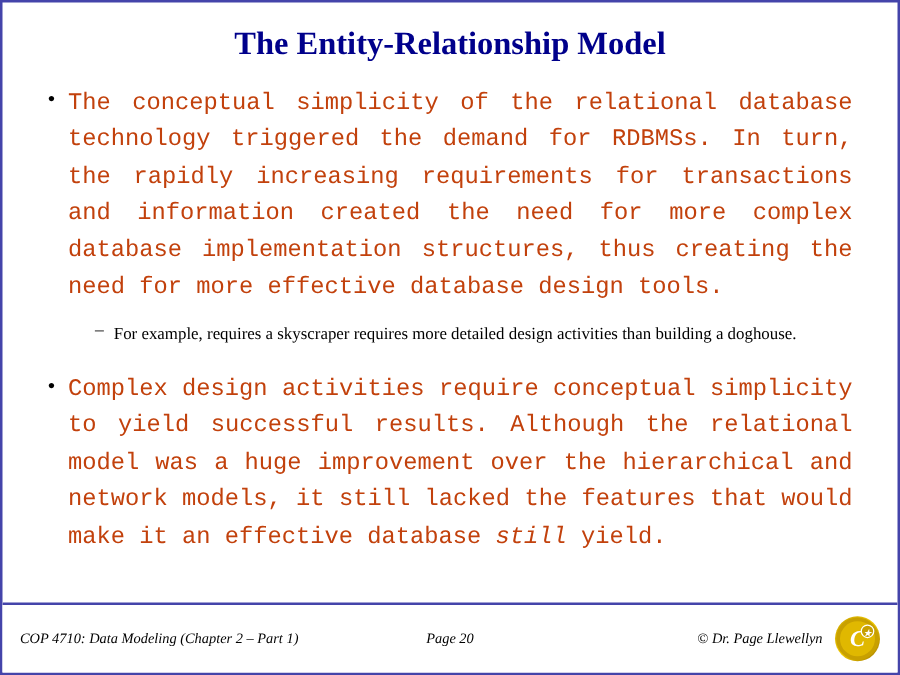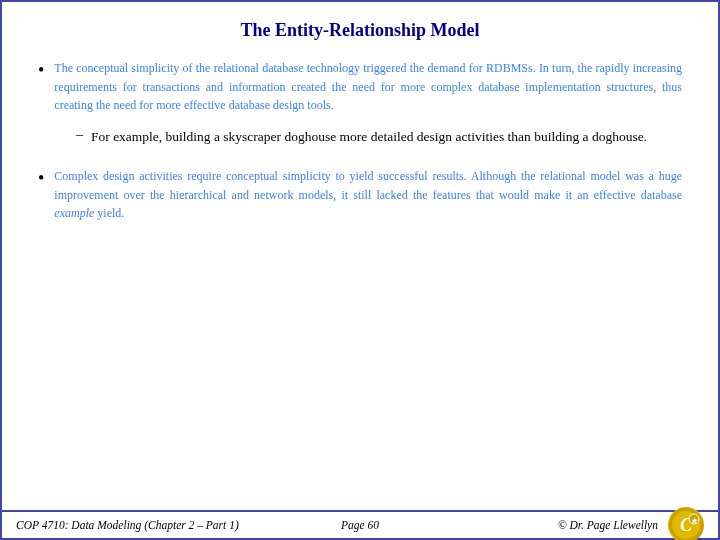--- a/index.html
+++ b/index.html
@@ -24,21 +24,21 @@
 
     .slide-content {
       flex: 1;
       padding: 18px 36px 10px 36px;
       display: flex;
       flex-direction: column;
     }
 
     .slide-title {
       text-align: center;
-      font-size: 18px;
+      font-size: 26px;
       font-weight: bold;
       color: #00008B;
       margin-bottom: 18px;
       font-family: "Times New Roman", Times, serif;
     }
 
     .bullet-section {
       margin-bottom: 14px;
     }
 
@@ -50,24 +50,25 @@
 
     .bullet-dot {
       font-size: 18px;
       margin-right: 10px;
       margin-top: 1px;
       flex-shrink: 0;
       color: #000;
     }
 
     .bullet-text {
-      font-size: 12px;
+      font-size: 19px;
       line-height: 1.55;
       text-align: justify;
-      color: #3b82f6;
+      color: #c2410c;
+      font-family: Liberation Mono, monospace;
     }
 
     .sub-bullet {
       display: flex;
       align-items: flex-start;
       margin-left: 38px;
       margin-top: 6px;
       margin-bottom: 6px;
     }
 
@@ -89,21 +90,21 @@
       font-style: italic;
     }
 
     .slide-footer {
       display: flex;
       align-items: center;
       justify-content: space-between;
       border-top: 2px solid #4444aa;
       padding: 6px 14px;
       background: #fff;
-      height: 28px;
+      height: 56px;
     }
 
     .footer-left {
       font-size: 11.5px;
       font-style: italic;
       color: #000;
       flex: 1;
     }
 
     .footer-center {
@@ -149,38 +150,38 @@
 
     <div class="slide-title">The Entity-Relationship Model</div>
 
     <div class="bullet-section">
       <div class="bullet-item">
         <span class="bullet-dot">•</span>
         <span class="bullet-text">The conceptual simplicity of the relational database technology triggered the demand for RDBMSs.  In turn, the rapidly increasing requirements for transactions and information created the need for more complex database implementation structures, thus creating the need for more effective database design tools.</span>
       </div>
       <div class="sub-bullet">
         <span class="sub-bullet-dash">–</span>
-        <span class="sub-bullet-text">For example, building a skyscraper doghouse more detailed design activities than building a doghouse.</span>
+        <span class="sub-bullet-text">For example, requires a skyscraper requires more detailed design activities than building a doghouse.</span>
       </div>
     </div>
 
     <div class="bullet-section">
       <div class="bullet-item">
         <span class="bullet-dot">•</span>
         <span class="bullet-text">
-          <span>Complex design activities require conceptual simplicity to yield successful results.  Although the relational model was a huge improvement over the hierarchical and network models, it still lacked the features that would make it an effective database </span><span class="italic">example</span><span> yield.</span>
+          <span>Complex design activities require conceptual simplicity to yield successful results.  Although the relational model was a huge improvement over the hierarchical and network models, it still lacked the features that would make it an effective database </span><span class="italic">still</span><span> yield.</span>
         </span>
       </div>
     </div>
 
   </div>
 
   <div class="slide-footer">
     <span class="footer-left">COP 4710: Data Modeling (Chapter 2 – Part 1)</span>
-    <span class="footer-center">Page 60</span>
+    <span class="footer-center">Page 20</span>
     <div class="footer-right">
       <span>© Dr. Page Llewellyn</span>
       <div class="logo-circle">
         <svg width="36" height="36" viewBox="0 0 36 36">
           <circle cx="18" cy="18" r="17" fill="#c8a000"></circle>
           <circle cx="18" cy="18" r="14" fill="#e0b800"></circle>
           <text x="18" y="24" text-anchor="middle" font-size="18" font-weight="bold" font-style="italic" fill="white" font-family="Times New Roman, serif">C</text>
           <circle cx="26" cy="12" r="5" fill="#c8a000" stroke="#fff" stroke-width="1"></circle>
           <text x="26" y="16" text-anchor="middle" font-size="7" font-weight="bold" fill="white" font-family="Arial, sans-serif">★</text>
         </svg>

